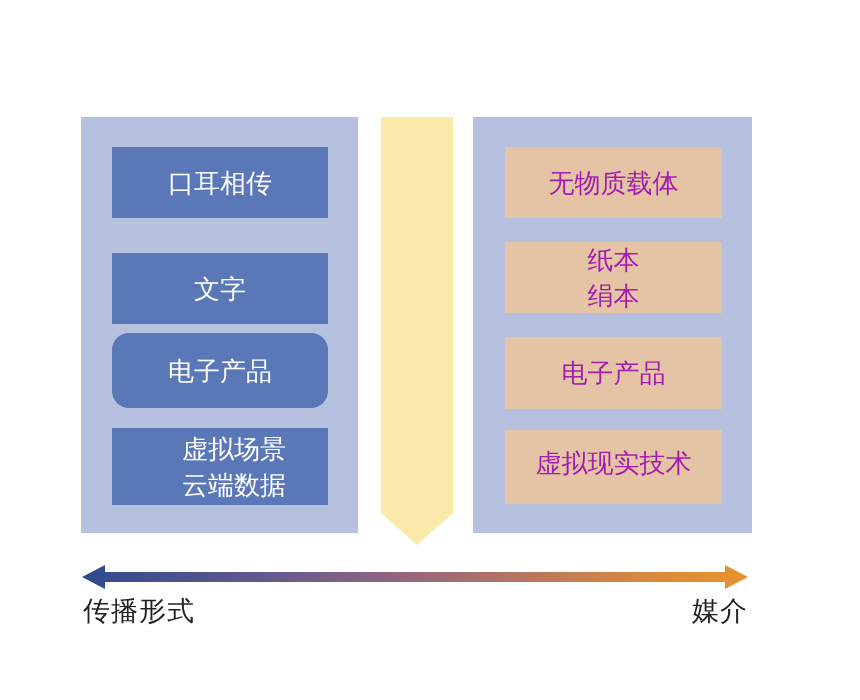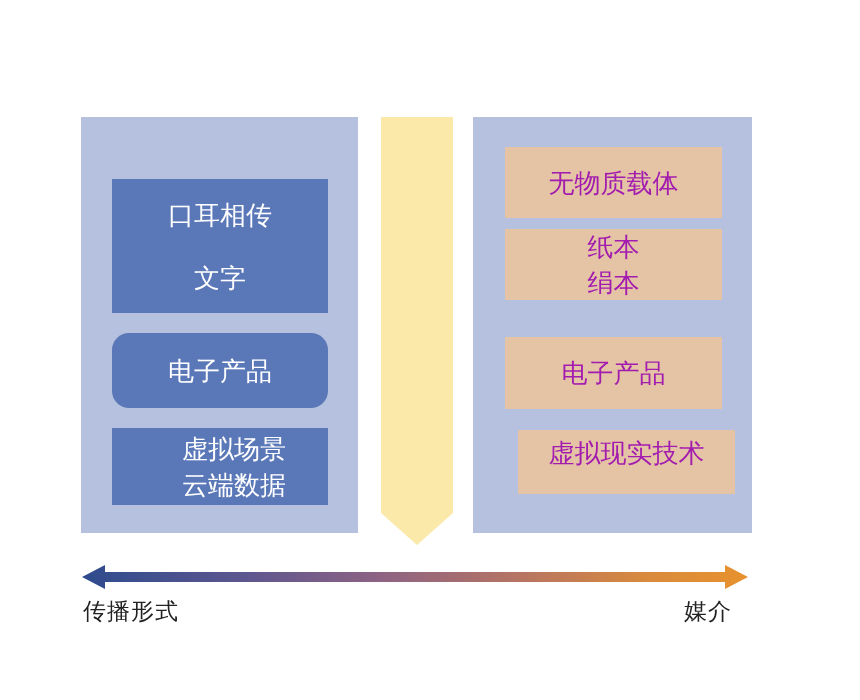--- a/index.html
+++ b/index.html
@@ -40,28 +40,28 @@
     width: 216px;
     background: #5a78b8;
     color: #ffffff;
   }
   .panel-right .node {
     left: 32px;
     width: 217px;
     background: #e5c3a5;
     color: #a21caf;
   }
-  .l1 { top: 30px;  height: 71px; margin-top: 32px; }
-  .l2 { top: 125px; height: 71px; }
+  .l1 { top: 30px;  height: 71px; }
+  .l2 { top: 136px; height: 71px; }
   .l3 { top: 216px; height: 75px; border-radius: 17px; }
   .l4 { top: 311px; height: 77px; padding-left: 28px; }
   .r1 { top: 30px;  height: 71px; }
-  .r2 { top: 112px; height: 71px; }
+  .r2 { top: 125px; height: 71px; }
   .r3 { top: 220px; height: 72px; }
-  .r4 { top: 313px; height: 64px; align-items: flex-start; padding-top: 5px; margin-left: 13px; }
+  .r4 { top: 313px; height: 74px; align-items: flex-start; padding-top: 15px; }
 
   .down-arrow {
     position: absolute;
     left: 381px;
     top: 117px;
     width: 72px;
     height: 428px;
     background: #fae9a8;
     clip-path: polygon(0 0, 100% 0, 100% 92.5%, 50% 100%, 0 92.5%);
   }
@@ -78,27 +78,27 @@
     clip-path: polygon(
       0% 50%, 3.45% 0%, 3.45% 29%,
       96.55% 29%, 96.55% 0%, 100% 50%,
       96.55% 100%, 96.55% 71%,
       3.45% 71%, 3.45% 100%);
   }
 
   .axis-label {
     position: absolute;
     top: 596px;
-    font-size: 23px;
+    font-size: 27px;
     line-height: 30px;
     color: #222222;
     letter-spacing: 1px;
   }
   .axis-label-left  { left: 83px; }
-  .axis-label-right { right: 128px; }
+  .axis-label-right { right: 112px; }
 </style>
 </head>
 <body>
 
 <div class="canvas">
 
   <div class="panel panel-left">
     <div class="node l1">口耳相传</div>
     <div class="node l2">文字</div>
     <div class="node l3">电子产品</div>

